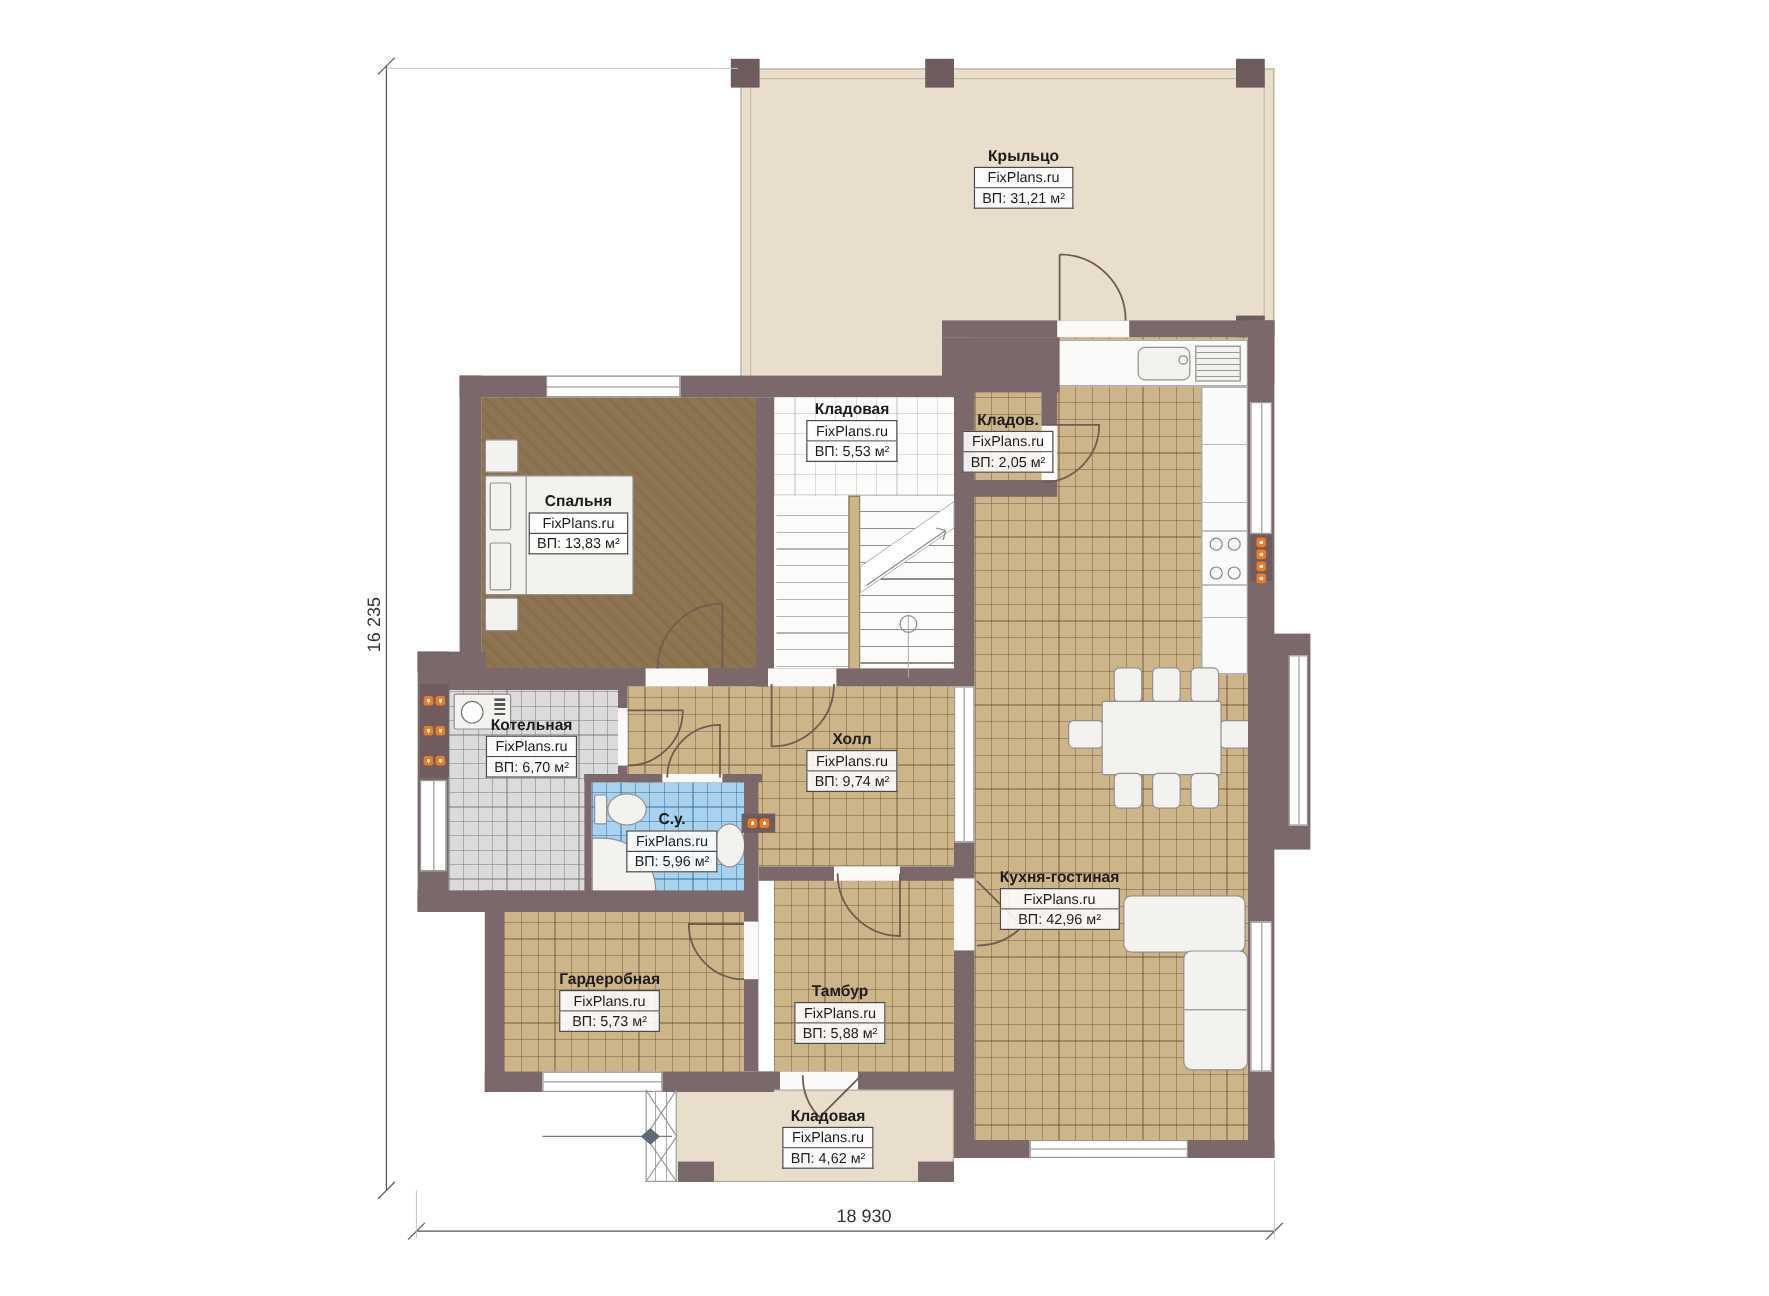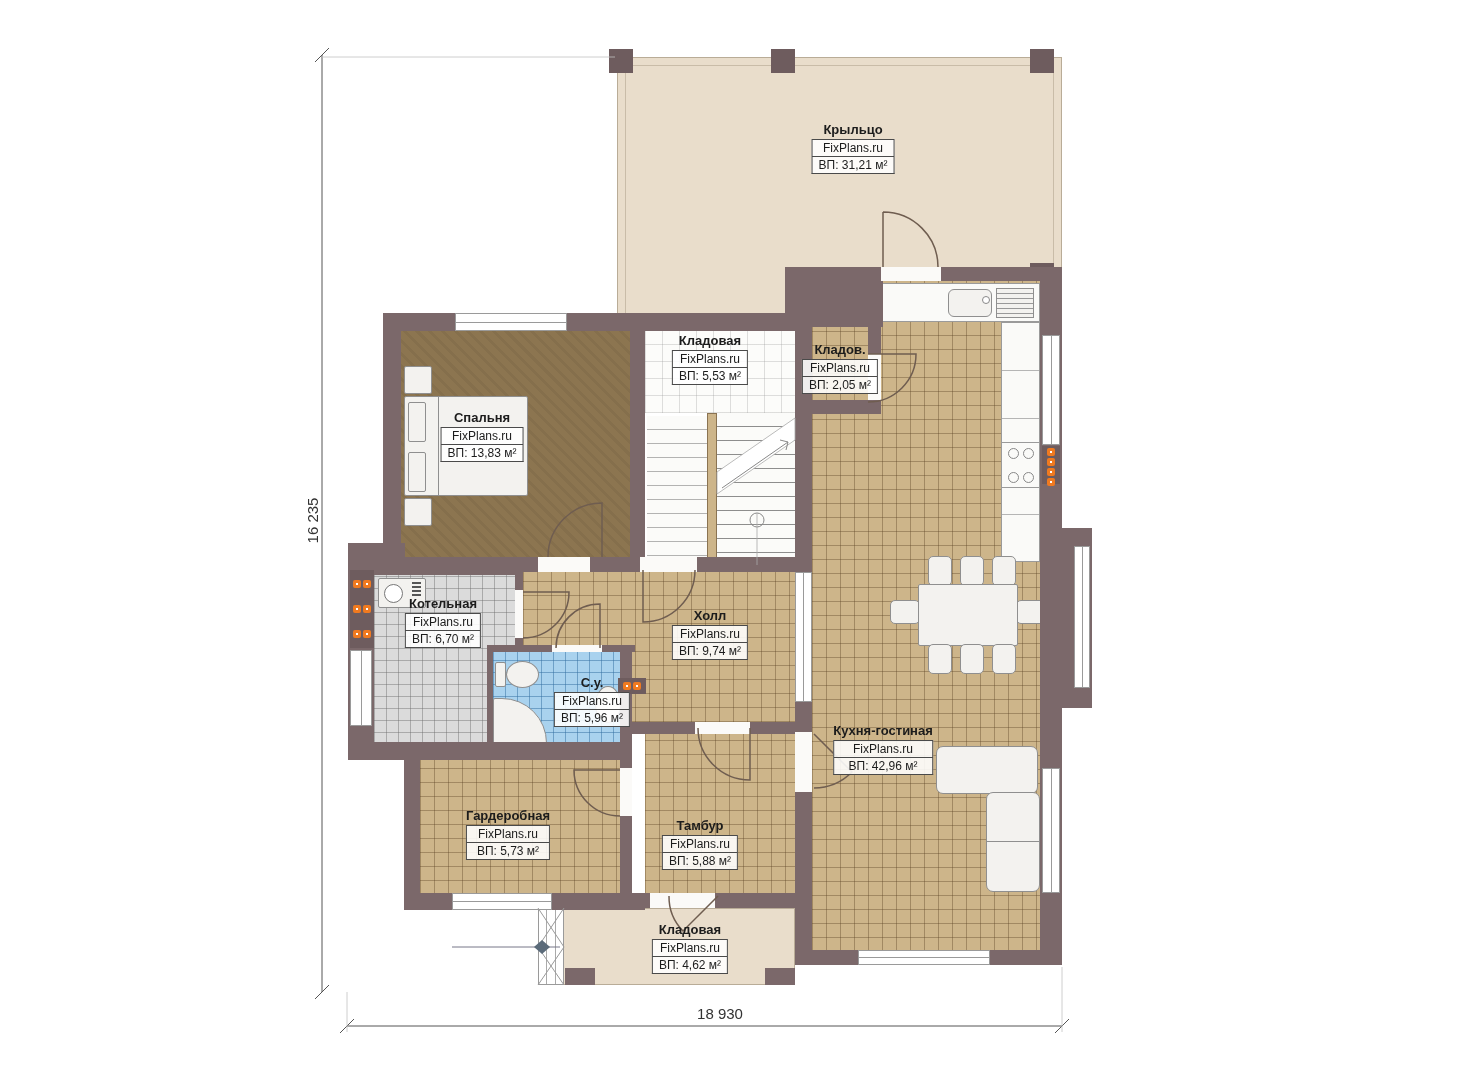--- a/index.html
+++ b/index.html
@@ -256,21 +256,21 @@
   <div class="room-label" style="left:443px;top:596px;">
     <div class="rl-name">Котельная</div>
     <div class="rl-box">FixPlans.ru</div>
     <div class="rl-box">ВП: 6,70 м²</div>
   </div>
   <div class="room-label" style="left:710px;top:608px;">
     <div class="rl-name">Холл</div>
     <div class="rl-box">FixPlans.ru</div>
     <div class="rl-box">ВП: 9,74 м²</div>
   </div>
-  <div class="room-label" style="left:592px;top:675px;">
+  <div class="room-label" style="left:560px;top:675px;">
     <div class="rl-name">С.у.</div>
     <div class="rl-box">FixPlans.ru</div>
     <div class="rl-box">ВП: 5,96 м²</div>
   </div>
   <div class="room-label" style="left:883px;top:723px;">
     <div class="rl-name">Кухня-гостиная</div>
     <div class="rl-box">FixPlans.ru</div>
     <div class="rl-box">ВП: 42,96 м²</div>
   </div>
   <div class="room-label" style="left:508px;top:808px;">

